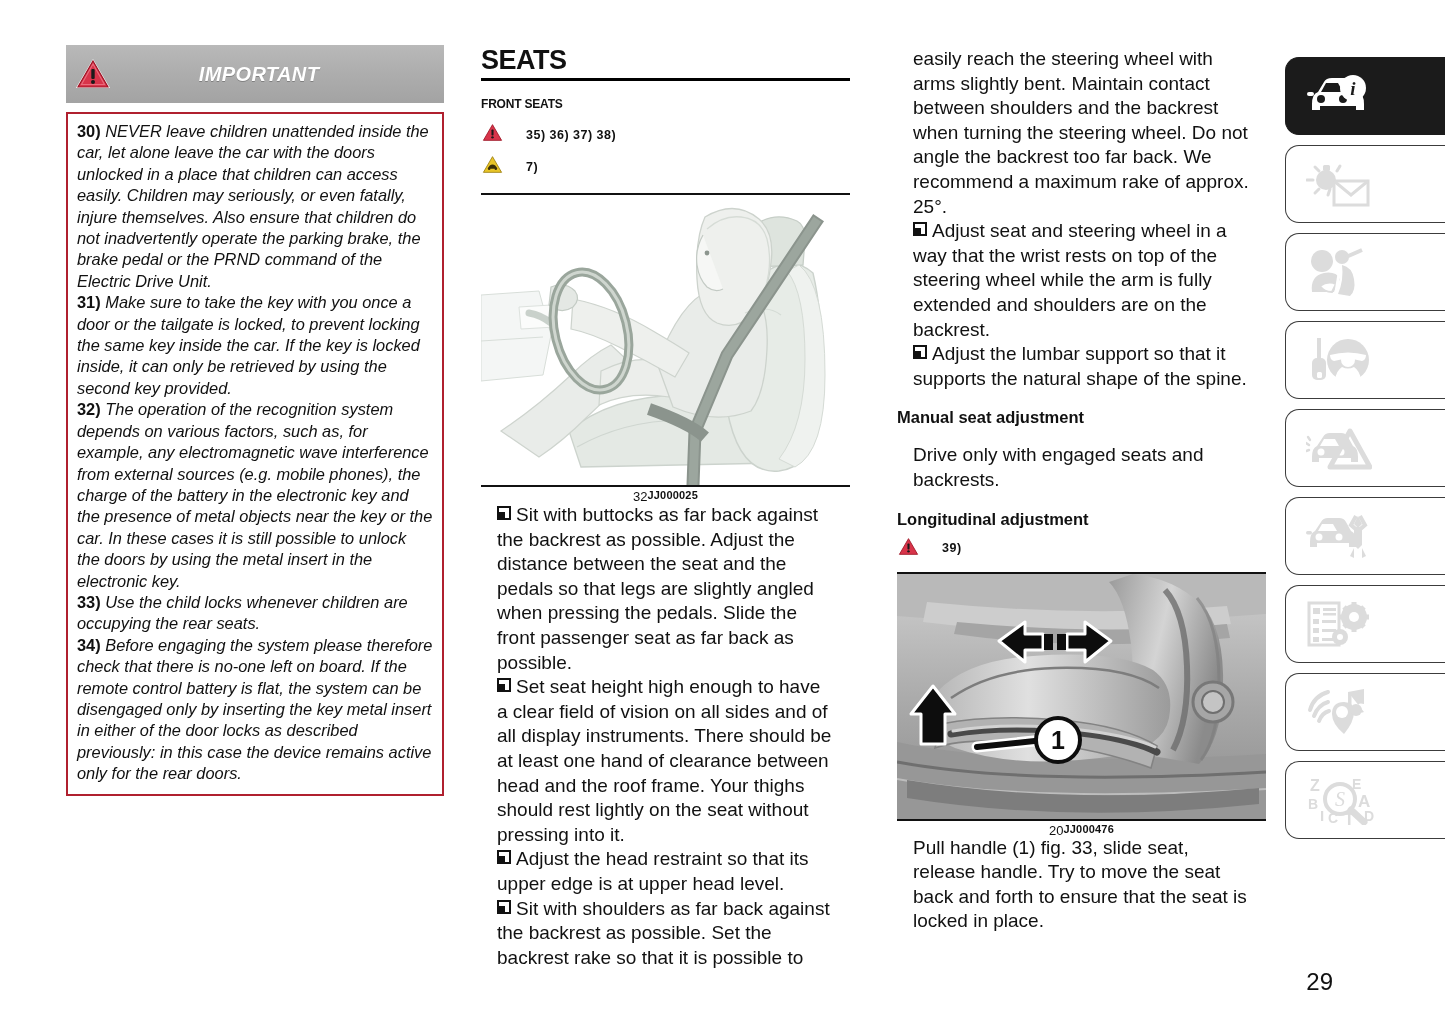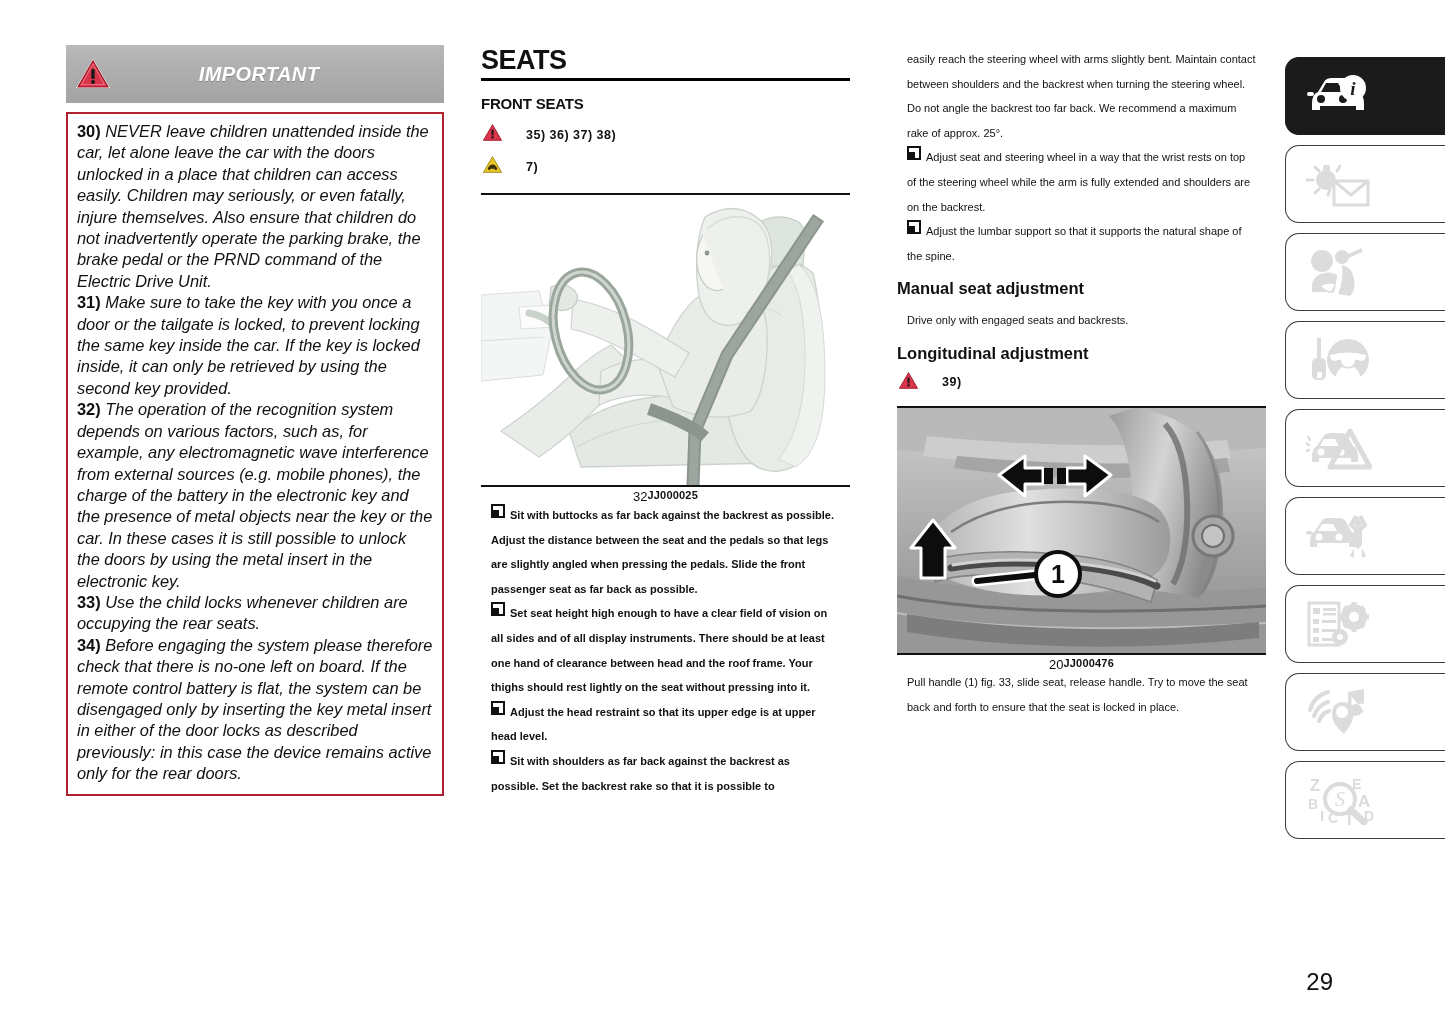--- a/index.html
+++ b/index.html
@@ -60,21 +60,21 @@
     margin:0;
     font-size:27px;
     font-weight:bold;
     letter-spacing:-0.5px;
     border-bottom:3px solid #000;
     padding-bottom:3px;
     line-height:30px;
   }
   h2.sub{
     margin:12px 0 0 0;
-    font-size:15px;
+    font-size:12px;
     font-weight:bold;
     letter-spacing:-0.2px;
     line-height:22px;
   }
   .symrow{display:flex;align-items:center;margin-top:7px;gap:22px;}
   .symrow .refs{font-size:12.5px;font-weight:bold;letter-spacing:.5px;}
 
   .figure{
     margin-top:14px;
     border-top:2px solid #111;
@@ -83,23 +83,23 @@
     position:relative;
     overflow:hidden;
   }
   .fig-caption{
     display:flex;justify-content:center;align-items:flex-start;
     font-size:13px;margin-top:2px;
   }
   .fig-caption .code{font-size:11px;font-weight:bold;letter-spacing:.2px;}
 
   .body-text{
-    font-size:11px;
+    font-size:19px;
     line-height:24.6px;
-    margin:10px;
+    margin:16px;
     text-align:left;
   }
   .body-text p{margin:0;}
   .sq{
     display:inline-block;width:10px;height:10px;
     border:2px solid #111;
     background:#111;
     box-shadow:inset -4px 4px 0 0 #fff;
     margin-right:5px;position:relative;top:-1px;
   }
@@ -234,21 +234,21 @@
         <path d="M334 28 L246 160 L214 236 L212 290" stroke="#9ca69e" stroke-width="9" fill="none" stroke-linecap="square"></path>
 
         <path d="M168 214 q40 14 56 28" stroke="#8b948d" stroke-width="12" fill="none"></path>
       </svg>
     </div>
     <div class="fig-caption">
       <span>32</span>
       <span class="code">JJ000025</span>
     </div>
 
-    <div class="body-text" style="margin-top:-1px;font-weight:bold;">
+    <div class="body-text" style="margin-top:-1px;">
       <p><span class="sq"></span><span>Sit with buttocks as far back against the backrest as possible. Adjust the distance between the seat and the pedals so that legs are slightly angled when pressing the pedals. Slide the front passenger seat as far back as possible.</span></p>
       <p><span class="sq"></span><span>Set seat height high enough to have a clear field of vision on all sides and of all display instruments. There should be at least one hand of clearance between head and the roof frame. Your thighs should rest lightly on the seat without pressing into it.</span></p>
       <p><span class="sq"></span><span>Adjust the head restraint so that its upper edge is at upper head level.</span></p>
       <p><span class="sq"></span><span>Sit with shoulders as far back against the backrest as possible. Set the backrest rake so that it is possible to</span></p>
     </div>
   </div>
 
   <div class="col" id="col-right">
 
     <div class="body-text" style="margin-top:2px;">

